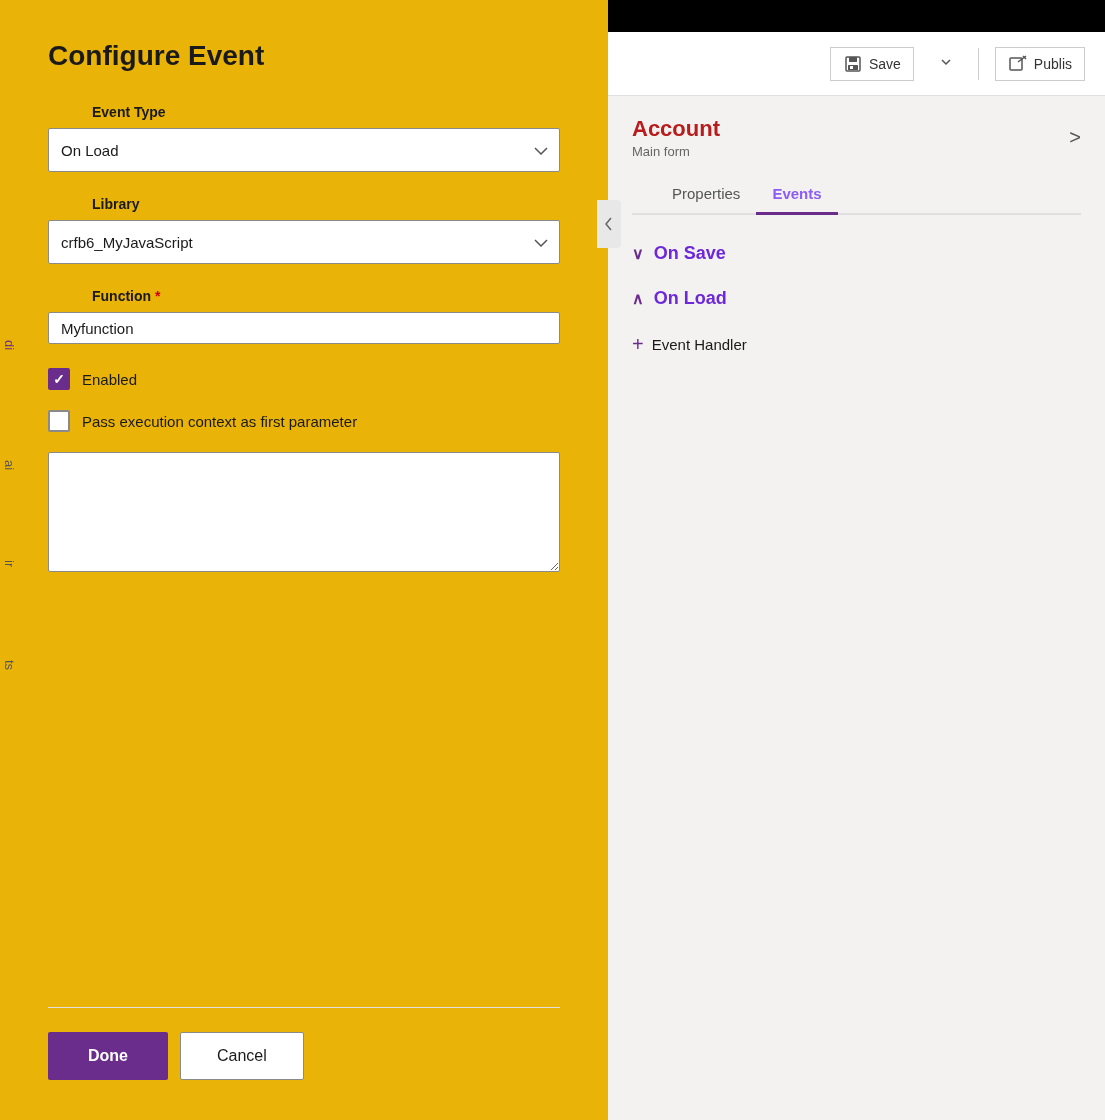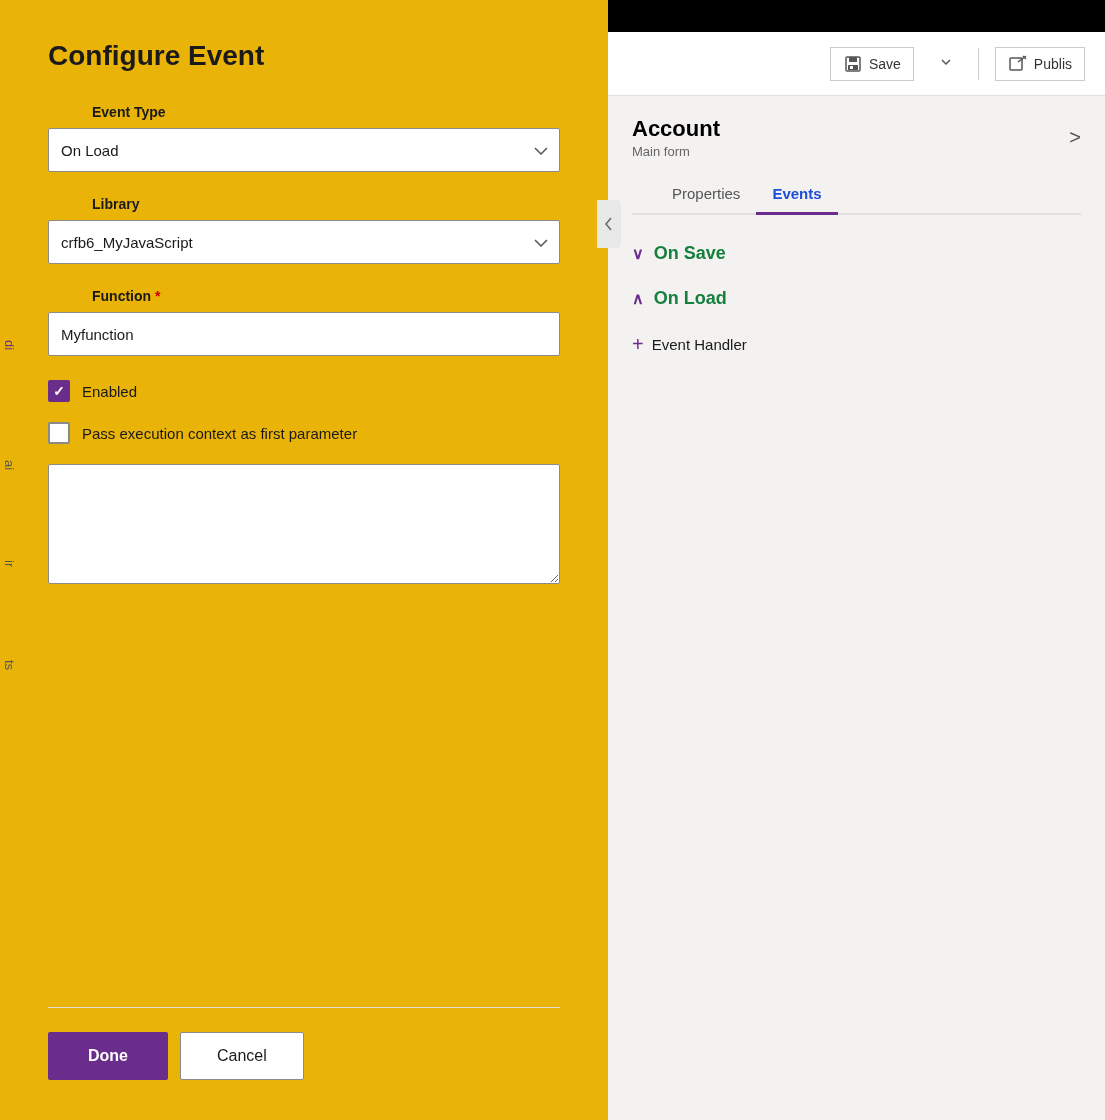--- a/index.html
+++ b/index.html
@@ -56,21 +56,21 @@
       background: #ccc;
     }
 
     .account-section {
       padding: 20px 24px 0;
     }
 
     .account-title {
       font-size: 22px;
       font-weight: 700;
-      color: #000000;
+      color: #b91c1c;
     }
 
     .account-subtitle {
       font-size: 13px;
       color: #666;
       margin-top: 2px;
     }
 
     .right-tabs {
       display: flex;
@@ -83,21 +83,21 @@
     .right-tab {
       padding: 10px 16px;
       font-size: 15px;
       color: #555;
       cursor: pointer;
       border-bottom: 3px solid transparent;
       margin-bottom: -2px;
     }
 
     .right-tab.active {
-      color: #1d4ed8;
+      color: #8b5cf6;
       font-weight: 700;
       border-bottom: 3px solid #6b2d8b;
       text-align: right;
     }
 
     .events-section {
       padding: 16px 0;
     }
 
     .event-group {
@@ -107,21 +107,21 @@
     .event-group-header {
       display: flex;
       align-items: center;
       gap: 10px;
       cursor: pointer;
     }
 
     .event-group-title {
       font-size: 18px;
       font-weight: 600;
-      color: #15803d;
+      color: #6d28d9;
     }
 
     .chevron-icon {
       color: #6b2d8b;
       font-size: 16px;
       font-weight: 700;
     }
 
     .event-handler-row {
       display: flex;
@@ -219,21 +219,21 @@
       top: 50%;
       transform: translateY(-50%);
       pointer-events: none;
       color: #555;
       font-size: 14px;
     }
 
     .form-input {
       width: 100%;
       max-width: 520px;
-      height: 44px;
+      height: 32px;
       border: 1px solid #8a8a8a;
       border-radius: 2px;
       padding: 0 12px;
       font-size: 15px;
       color: #1a1a1a;
       background: #fff;
     }
 
     .checkbox-row {
       display: flex;

